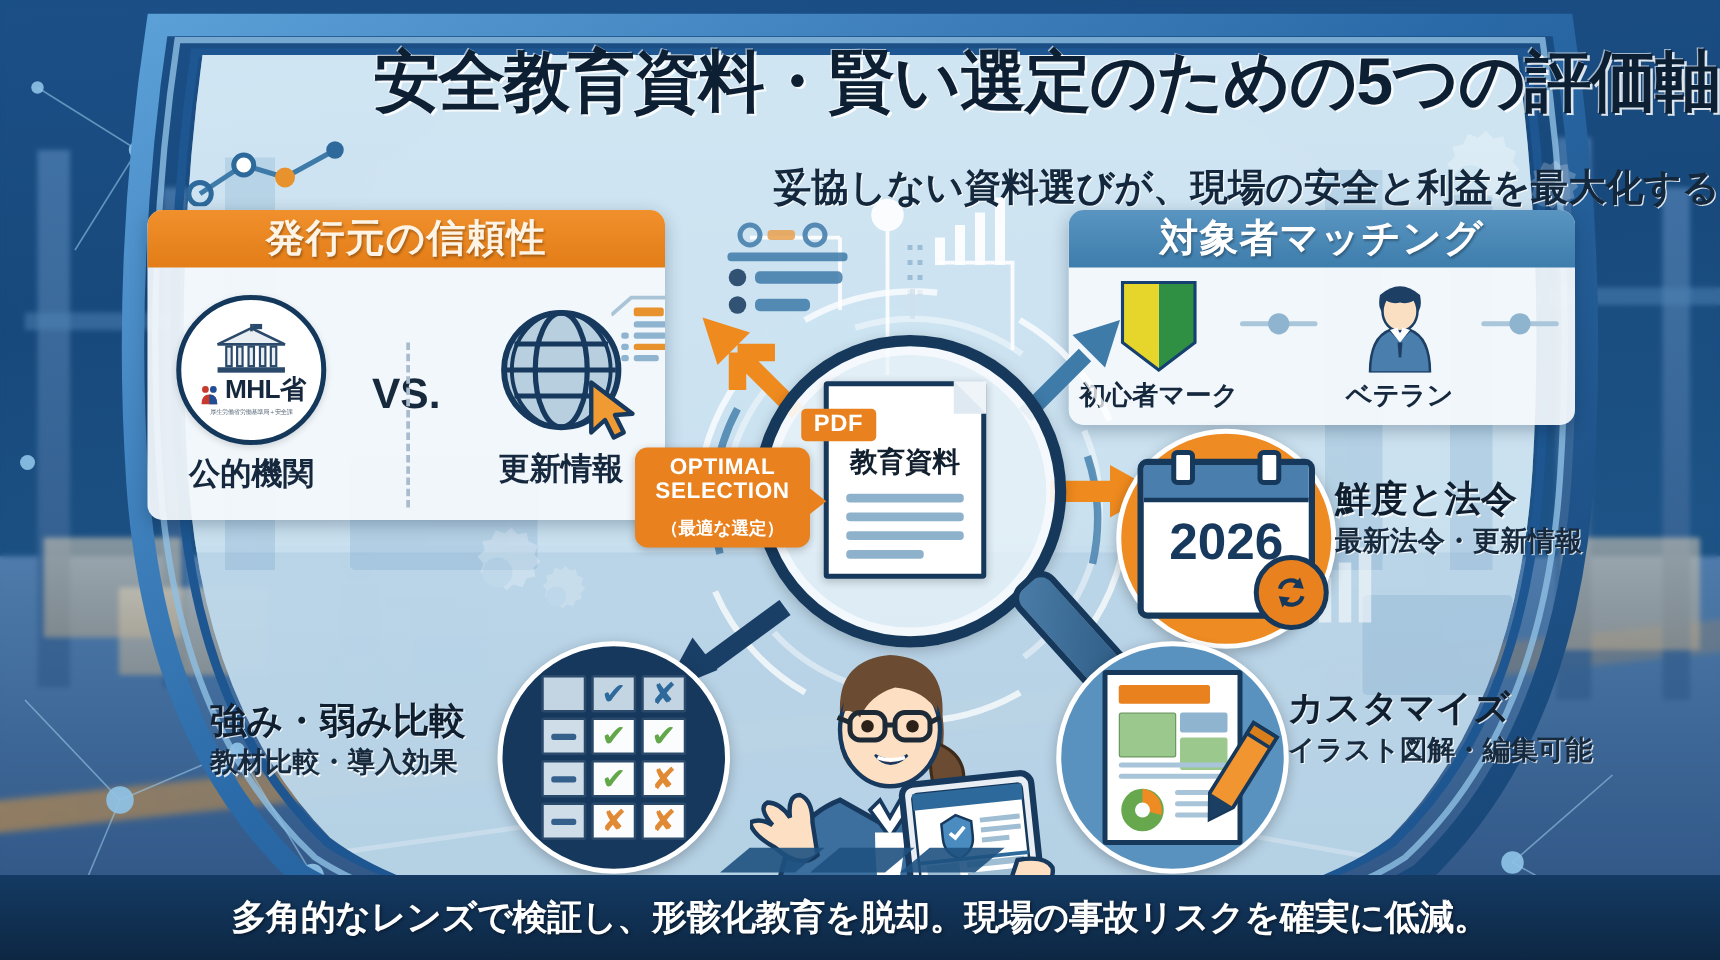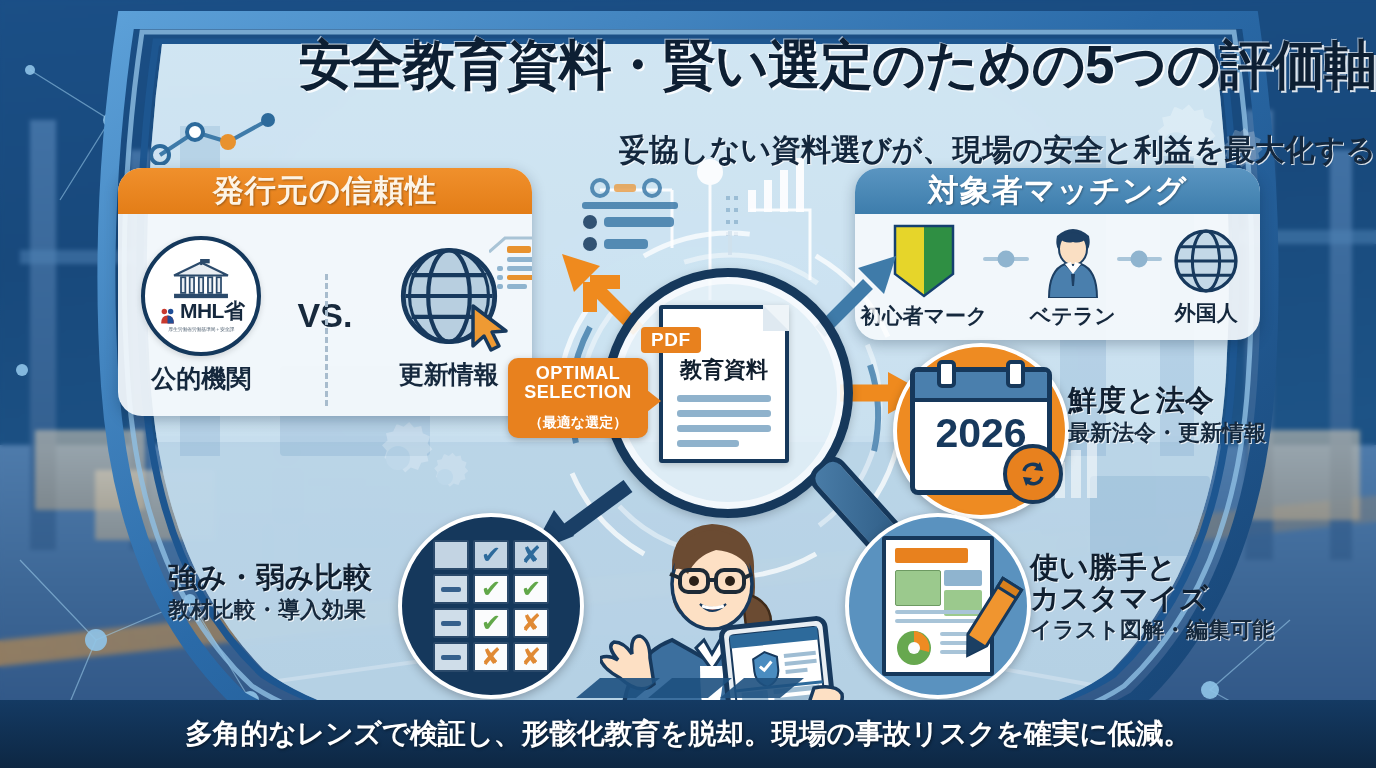--- a/index.html
+++ b/index.html
@@ -47,21 +47,21 @@
   }
   .subtitle{
     position:absolute;left:0;right:0;top:103px;text-align:right;
     font-size:30px;font-weight:bold;color:#13273d;white-space:nowrap;
     text-shadow:1px 1px 0 rgba(255,255,255,.85);
     margin-top:27px;
   }
   .spark{position:absolute;left:150px;top:110px;width:130px;height:55px;}
 
   
-  .card{position:absolute;border-radius:24px;overflow:hidden;
+  .card{position:absolute;border-radius:12px;overflow:hidden;
     background:rgba(244,249,252,.93);
     box-shadow:0 4px 14px rgba(8,30,55,.28);}
   .card-head{height:46px;display:flex;align-items:center;justify-content:center;
     color:#fdf4e6;font-size:31px;font-weight:bold;letter-spacing:1px;
     text-shadow:1px 1px 2px rgba(0,0,0,.3);}
   .head-orange{background:linear-gradient(180deg,#f0902c,#e37d17);}
   .head-blue{background:linear-gradient(180deg,#5a95c1,#3d7dac);color:#fff;}
   .card-body{display:flex;align-items:center;justify-content:space-around;height:calc(100% - 46px);}
 
   .cmp-item{display:flex;flex-direction:column;align-items:center;gap:6px;width:140px;}
@@ -400,28 +400,20 @@
             <path d="M16 12 Q32 -2 48 12 Q50 22 46 26 L18 26 Q14 22 16 12Z" fill="#1d3f63"></path>
             <ellipse cx="32" cy="25" rx="14" ry="16" fill="#fadfc3" stroke="#1d3f63" stroke-width="2"></ellipse>
             <path d="M18 14 Q32 4 46 14 Q40 20 32 18 Q24 20 18 14Z" fill="#1d3f63"></path>
             <path d="M8 74 Q8 46 24 40 L32 48 L40 40 Q56 46 56 74 Z" fill="#4a7fad" stroke="#1d3f63" stroke-width="2"></path>
             <path d="M24 40 L32 50 L40 40 L34 38 L32 44 L30 38Z" fill="#ffffff"></path>
             <path d="M30 50 L34 50 L33 62 L31 62Z" fill="#1d3f63"></path>
           </svg>
           <div class="tm-label">ベテラン</div>
         </div>
         <div class="tm-conn"></div>
-        <div class="tm-item">
-          <svg width="68" height="68" viewBox="0 0 100 100">
-            <circle cx="50" cy="50" r="44" fill="#c3d8e7" stroke="#17395d" stroke-width="5"></circle>
-            <ellipse cx="50" cy="50" rx="20" ry="44" fill="none" stroke="#17395d" stroke-width="4.5"></ellipse>
-            <path d="M6 50h88M13 29h74M13 71h74" stroke="#17395d" stroke-width="4.5" fill="none"></path>
-          </svg>
-          <div class="tm-label">外国人</div>
-        </div>
       </div>
     </div>
 
     <svg style="position:absolute;left:540px;top:215px;" width="380" height="380" viewBox="0 0 380 380">
       <g fill="none" stroke="#ffffff" stroke-width="5" opacity="0.75">
         <circle cx="190" cy="190" r="172" stroke-dasharray="110 70"></circle>
         <circle cx="190" cy="190" r="150" stroke-dasharray="140 80" opacity="0.6"></circle>
       </g>
       <g fill="none" stroke="#3f7ba9" stroke-width="6" opacity="0.8">
         <path d="M36 228 A160 160 0 0 1 50 112"></path>
@@ -506,21 +498,20 @@
         <div class="dp-img" style="left:54px;top:101px;width:42px;height:4px;background:#a8c4d8;"></div>
         <div class="dp-img" style="left:54px;top:110px;width:30px;height:4px;background:#a8c4d8;"></div>
         <svg class="pencil" viewBox="0 0 30 96">
           <polygon points="4,8 26,8 26,74 15,92 4,74" fill="#f0952f" stroke="#16385b" stroke-width="3"></polygon>
           <polygon points="4,74 26,74 15,92" fill="#1b3f63"></polygon>
           <rect x="4" y="8" width="22" height="10" fill="#d87f1c" stroke="#16385b" stroke-width="3"></rect>
         </svg>
       </div>
     </div>
     <div class="side-text" style="left:1030px;top:552px;">
-      <div class="side-title">使い勝手と</div>
       <div class="side-title">カスタマイズ</div>
       <div class="side-sub">イラスト図解・編集可能</div>
     </div>
 
     <div class="side-circle" style="left:398px;top:513px;width:178px;height:178px;background:#15385c;border:4px solid #ffffff;">
       <div class="matrix">
         <div class="mcell hdr"></div>
         <div class="mcell hdr">
             <span style="color:#2d6a9b;">✔</span>
           </div>

